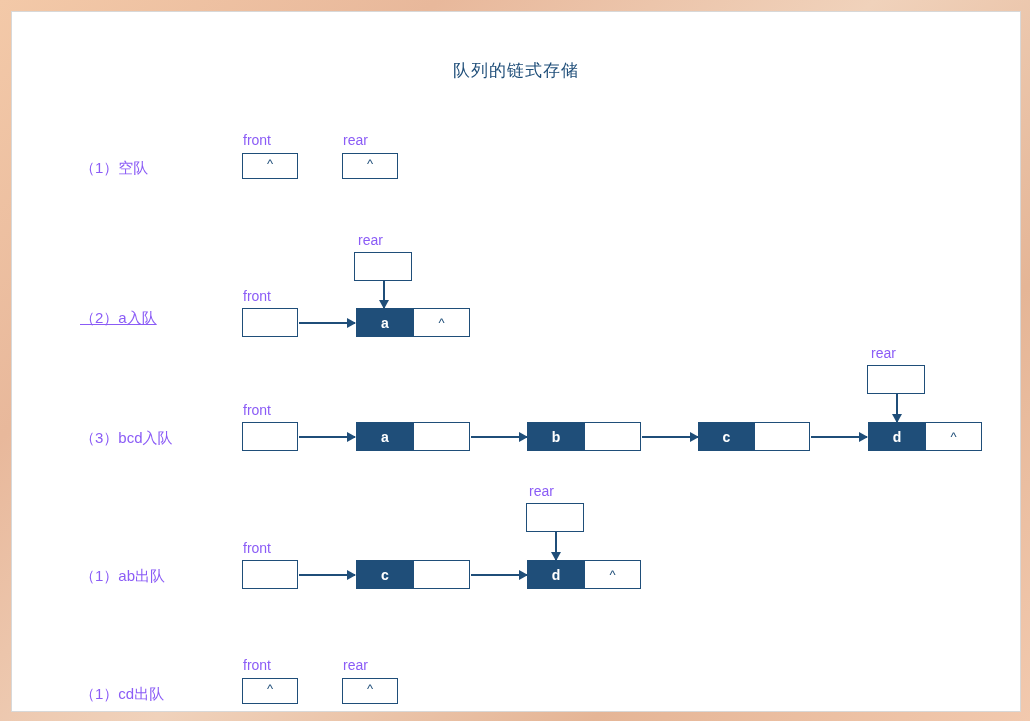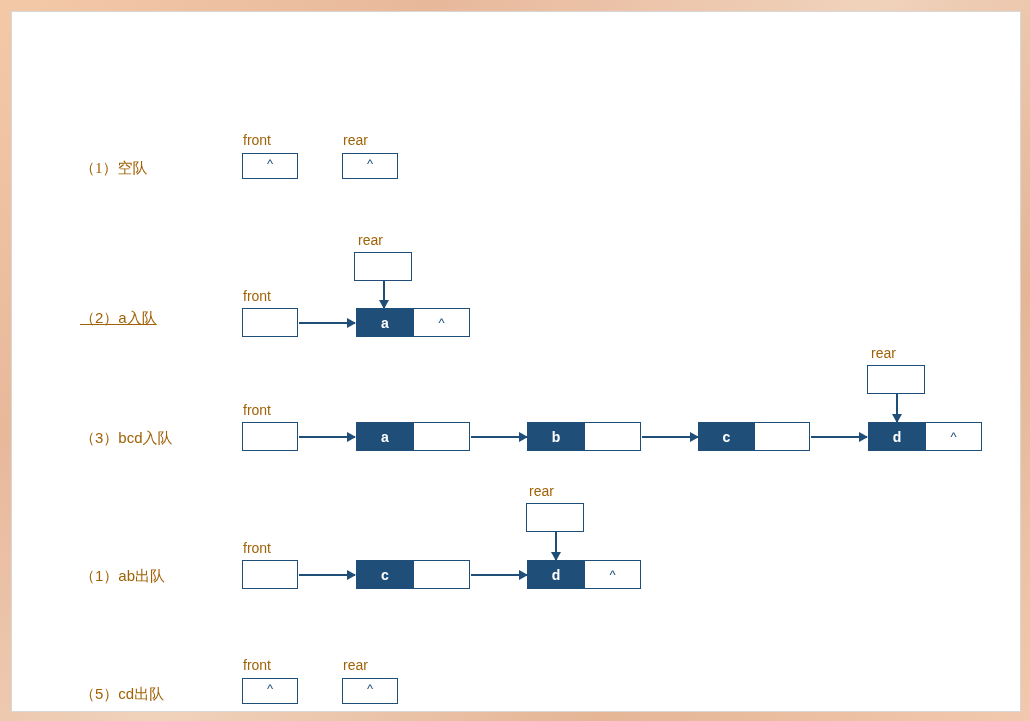--- a/index.html
+++ b/index.html
@@ -28,21 +28,21 @@
     top: 47px;
     width: 1008px;
     text-align: center;
     font-size: 17px;
     color: #1f4e79;
     letter-spacing: 1px;
   }
   .caption {
     position: absolute;
     font-size: 15px;
-    color: #a16207;
+    color: #8b5cf6;
     white-space: nowrap;
     text-align: center;
   }
   
   .ptr-box {
     position: absolute;
     border: 1.5px solid #1f4e79;
     background: #ffffff;
     box-sizing: border-box;
     font-size: 13px;
@@ -105,22 +105,23 @@
     border-top: 9px solid #1f4e79;
     border-left: 5px solid transparent;
     border-right: 5px solid transparent;
   }
 </style>
 </head>
 <body>
 
 <div id="canvas">
 
-
-  <div class="caption" style="left:68px; top:147px;font-family:Liberation Serif, serif;">（1）空队</div>
+  <div class="title">队列的链式存储</div>
+
+  <div class="caption" style="left:68px; top:147px;">（1）空队</div>
 
   <div class="caption" style="left:231px; top:120px; font-size:14px;">front</div>
   <div class="ptr-box" style="left:230px; top:141px; width:56px; height:26px;">^</div>
 
   <div class="caption" style="left:331px; top:120px; font-size:14px;">rear</div>
   <div class="ptr-box" style="left:330px; top:141px; width:56px; height:26px;">^</div>
 
   <div class="caption" style="left:68px; top:297px;text-decoration:underline;">（2）a入队</div>
 
   <div class="caption" style="left:231px; top:276px; font-size:14px;">front</div>
@@ -184,21 +185,21 @@
 
   <div class="caption" style="left:517px; top:471px; font-size:14px;">rear</div>
   <div class="ptr-box" style="left:514px; top:491px; width:58px; height:29px;"></div>
   <div class="v-arrow" style="left:543px; top:520px; height:28px;"></div>
 
   <div class="node" style="left:515px; top:548px; width:114px; height:29px;">
     <div class="data" style="width:57px;">d</div>
     <div class="next" style="width:57px;">^</div>
   </div>
 
-  <div class="caption" style="left:68px; top:673px;">（5）cd出队</div>
+  <div class="caption" style="left:68px; top:673px;">（1）cd出队</div>
 
   <div class="caption" style="left:231px; top:645px; font-size:14px;">front</div>
   <div class="ptr-box" style="left:230px; top:666px; width:56px; height:26px;">^</div>
 
   <div class="caption" style="left:331px; top:645px; font-size:14px;">rear</div>
   <div class="ptr-box" style="left:330px; top:666px; width:56px; height:26px;">^</div>
 
 </div>
 
 </body></html>

